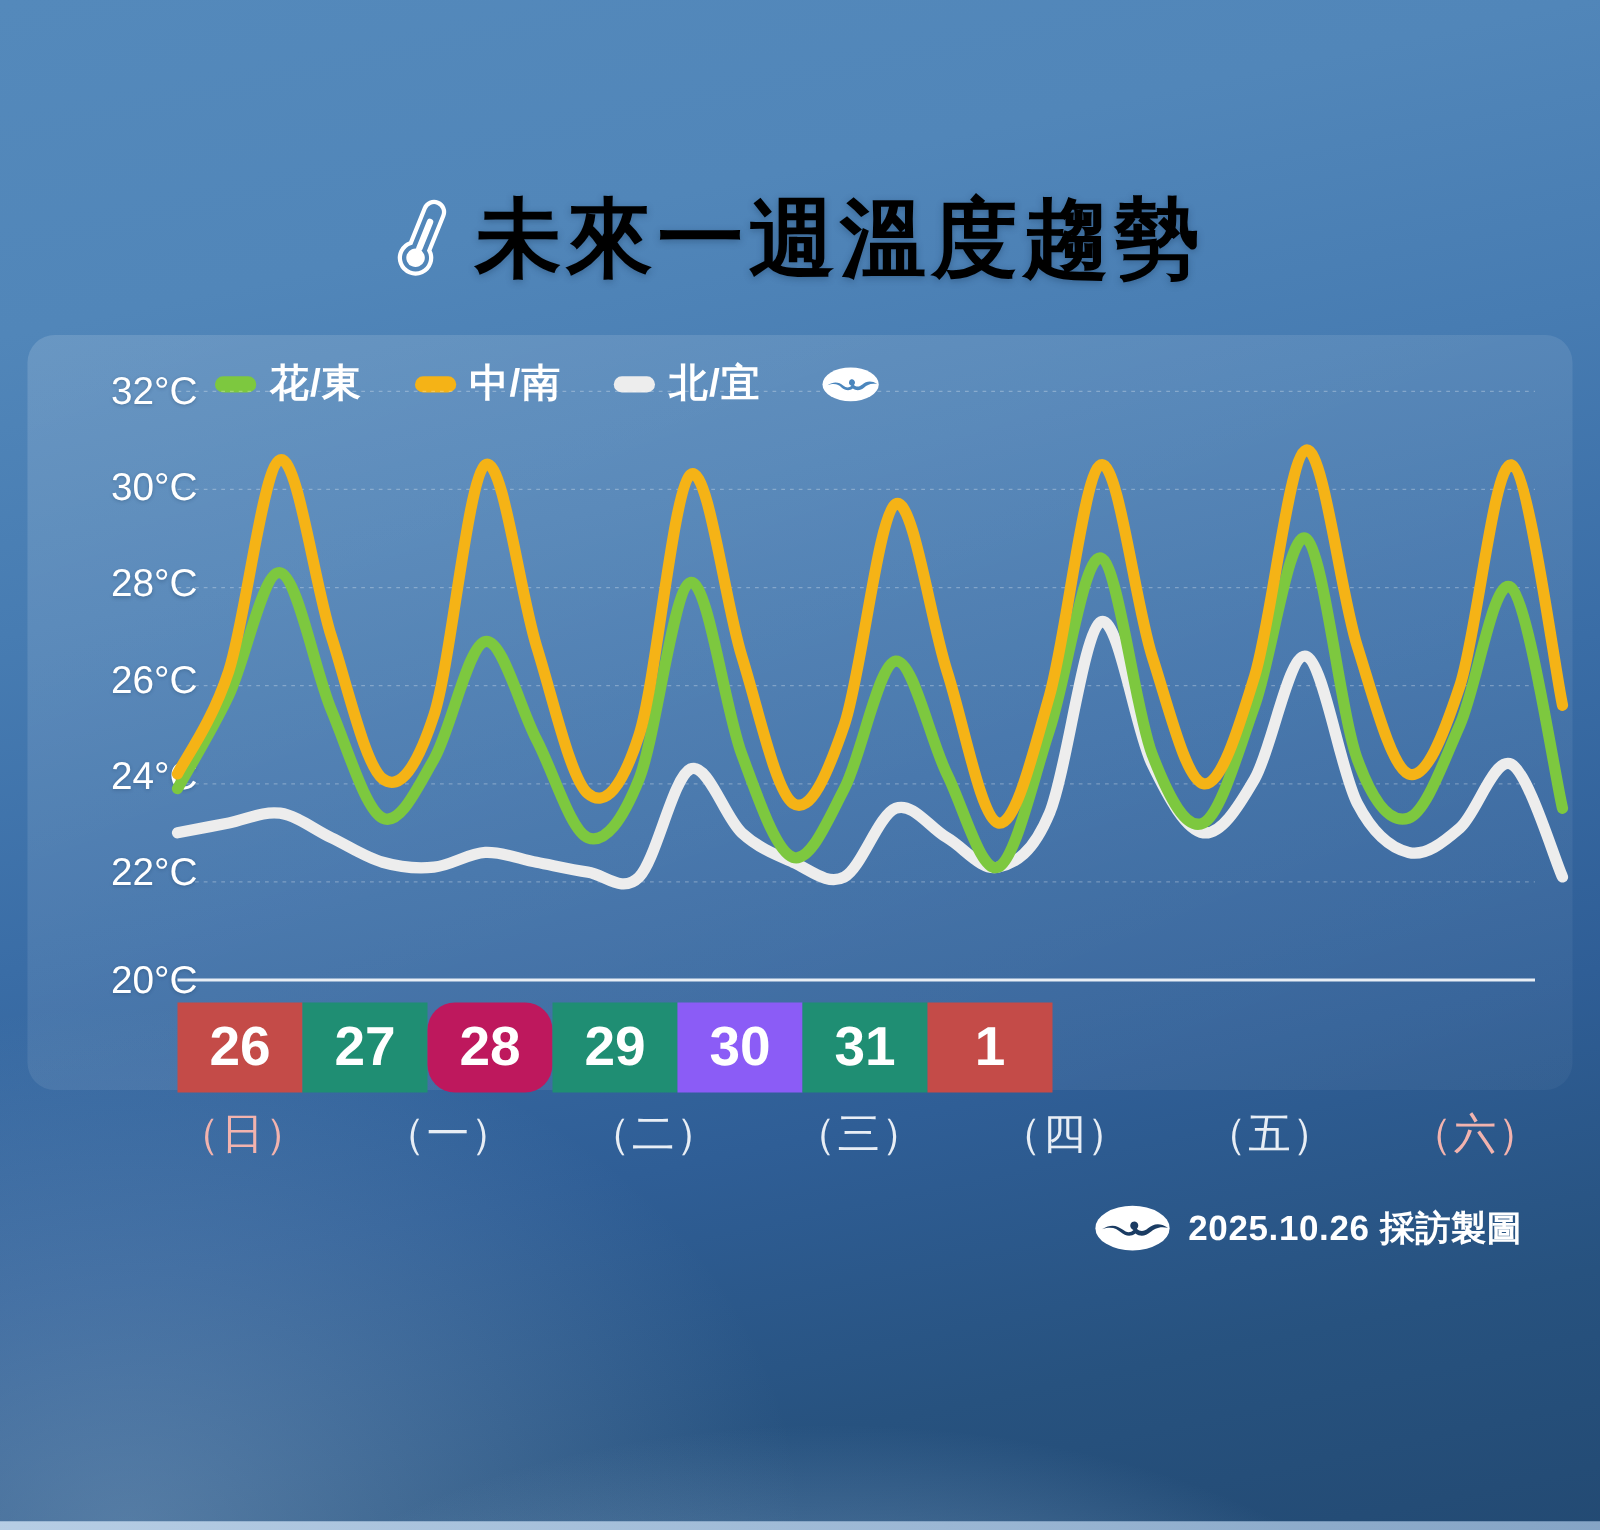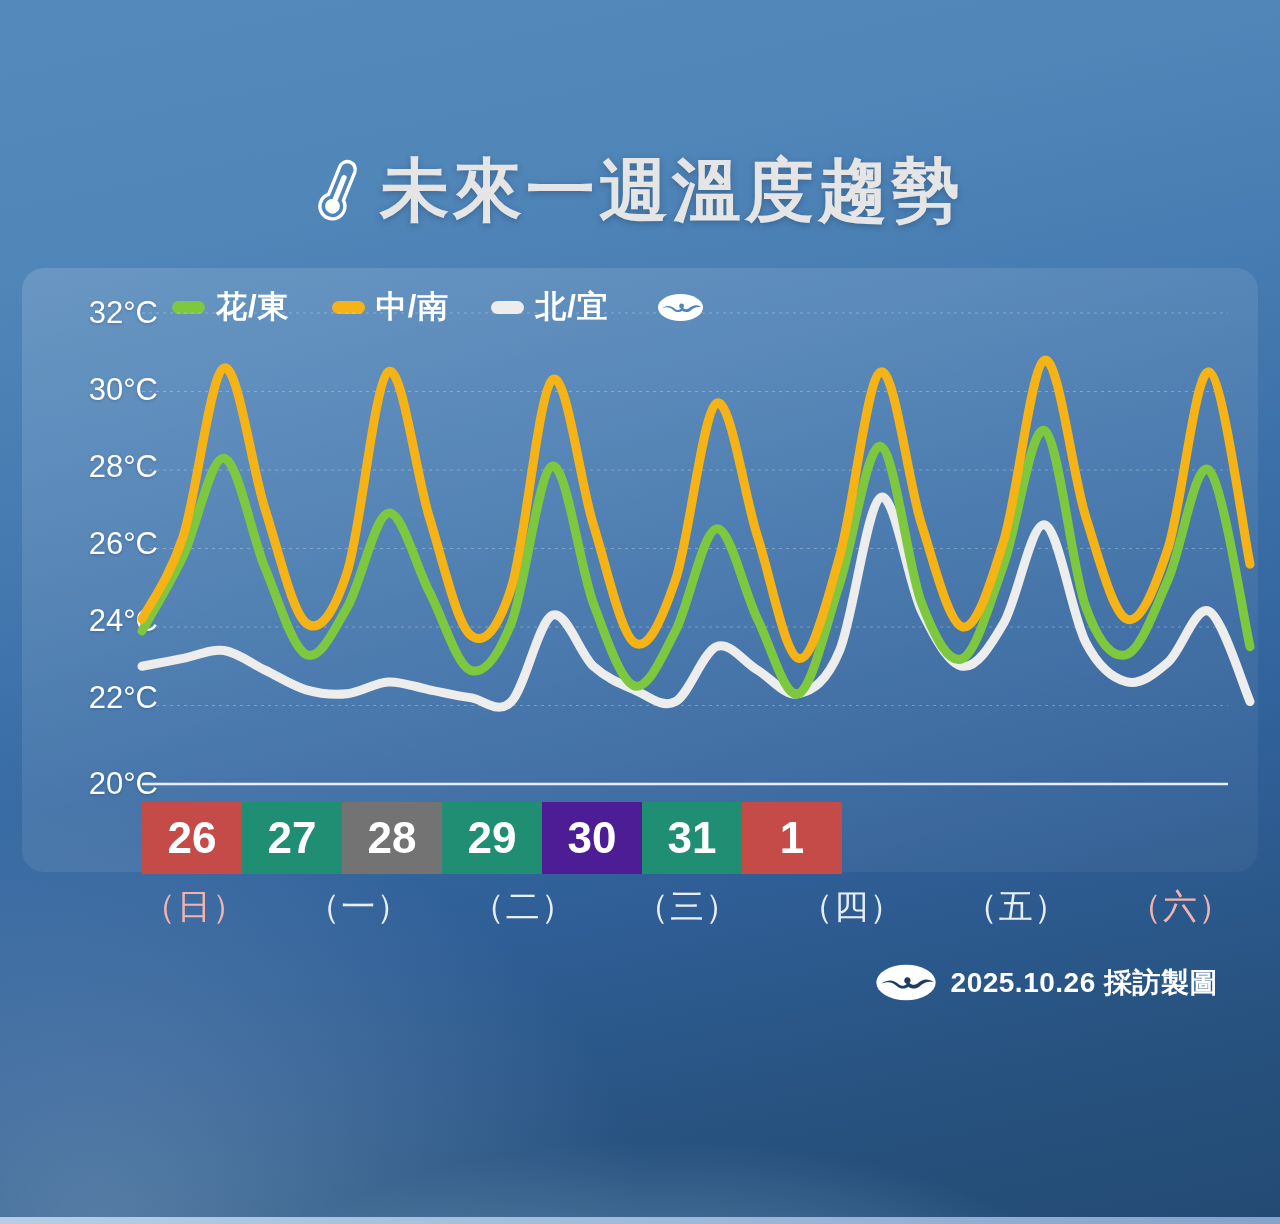--- a/index.html
+++ b/index.html
@@ -25,21 +25,21 @@
     background:linear-gradient(90deg, rgba(188,210,232,0.95), rgba(150,180,212,0.85));
   }
 
   
   #title-row {
     position:absolute; left:0; top:152; top:152px; width:1280px;
     display:flex; align-items:center; justify-content:center; gap:18px;
   }
   #thermo { width:46px; height:76px; flex:0 0 auto; }
   #title-text {
-    font-size:69px; font-weight:700; color:#e5e5e5; letter-spacing:4px;
+    font-size:69px; font-weight:700; color:#000000; letter-spacing:4px;
     text-shadow:0 2px 6px rgba(20,50,80,0.35);
     line-height:1;
   }
 
   
   #panel {
     position:absolute; left:22px; top:268px; width:1236px; height:604px;
     border-radius:22px;
     background:linear-gradient(160deg, rgba(255,255,255,0.14) 0%, rgba(255,255,255,0.09) 45%, rgba(255,255,255,0.04) 100%);
   }
@@ -155,27 +155,27 @@
   </svg>
 </div>
 
 <div id="date-strip">
     <div class="date-box" style="background: rgb(196, 75, 72);">
       <span>26</span>
     </div>
     <div class="date-box" style="background: rgb(31, 142, 115);">
       <span>27</span>
     </div>
-    <div class="date-box" style="background: #737373;">
+    <div class="date-box" style="background: #be185d; border-radius: 22px;">
       <span>28</span>
     </div>
     <div class="date-box" style="background: rgb(31, 142, 115);">
       <span>29</span>
     </div>
-    <div class="date-box" style="background: #4c1d95;">
+    <div class="date-box" style="background: #8b5cf6;">
       <span>30</span>
     </div>
     <div class="date-box" style="background: rgb(31, 142, 115);">
       <span>31</span>
     </div>
     <div class="date-box" style="background: rgb(196, 75, 72);">
       <span>1</span>
     </div>
   </div>
 <div id="weekday-strip">

